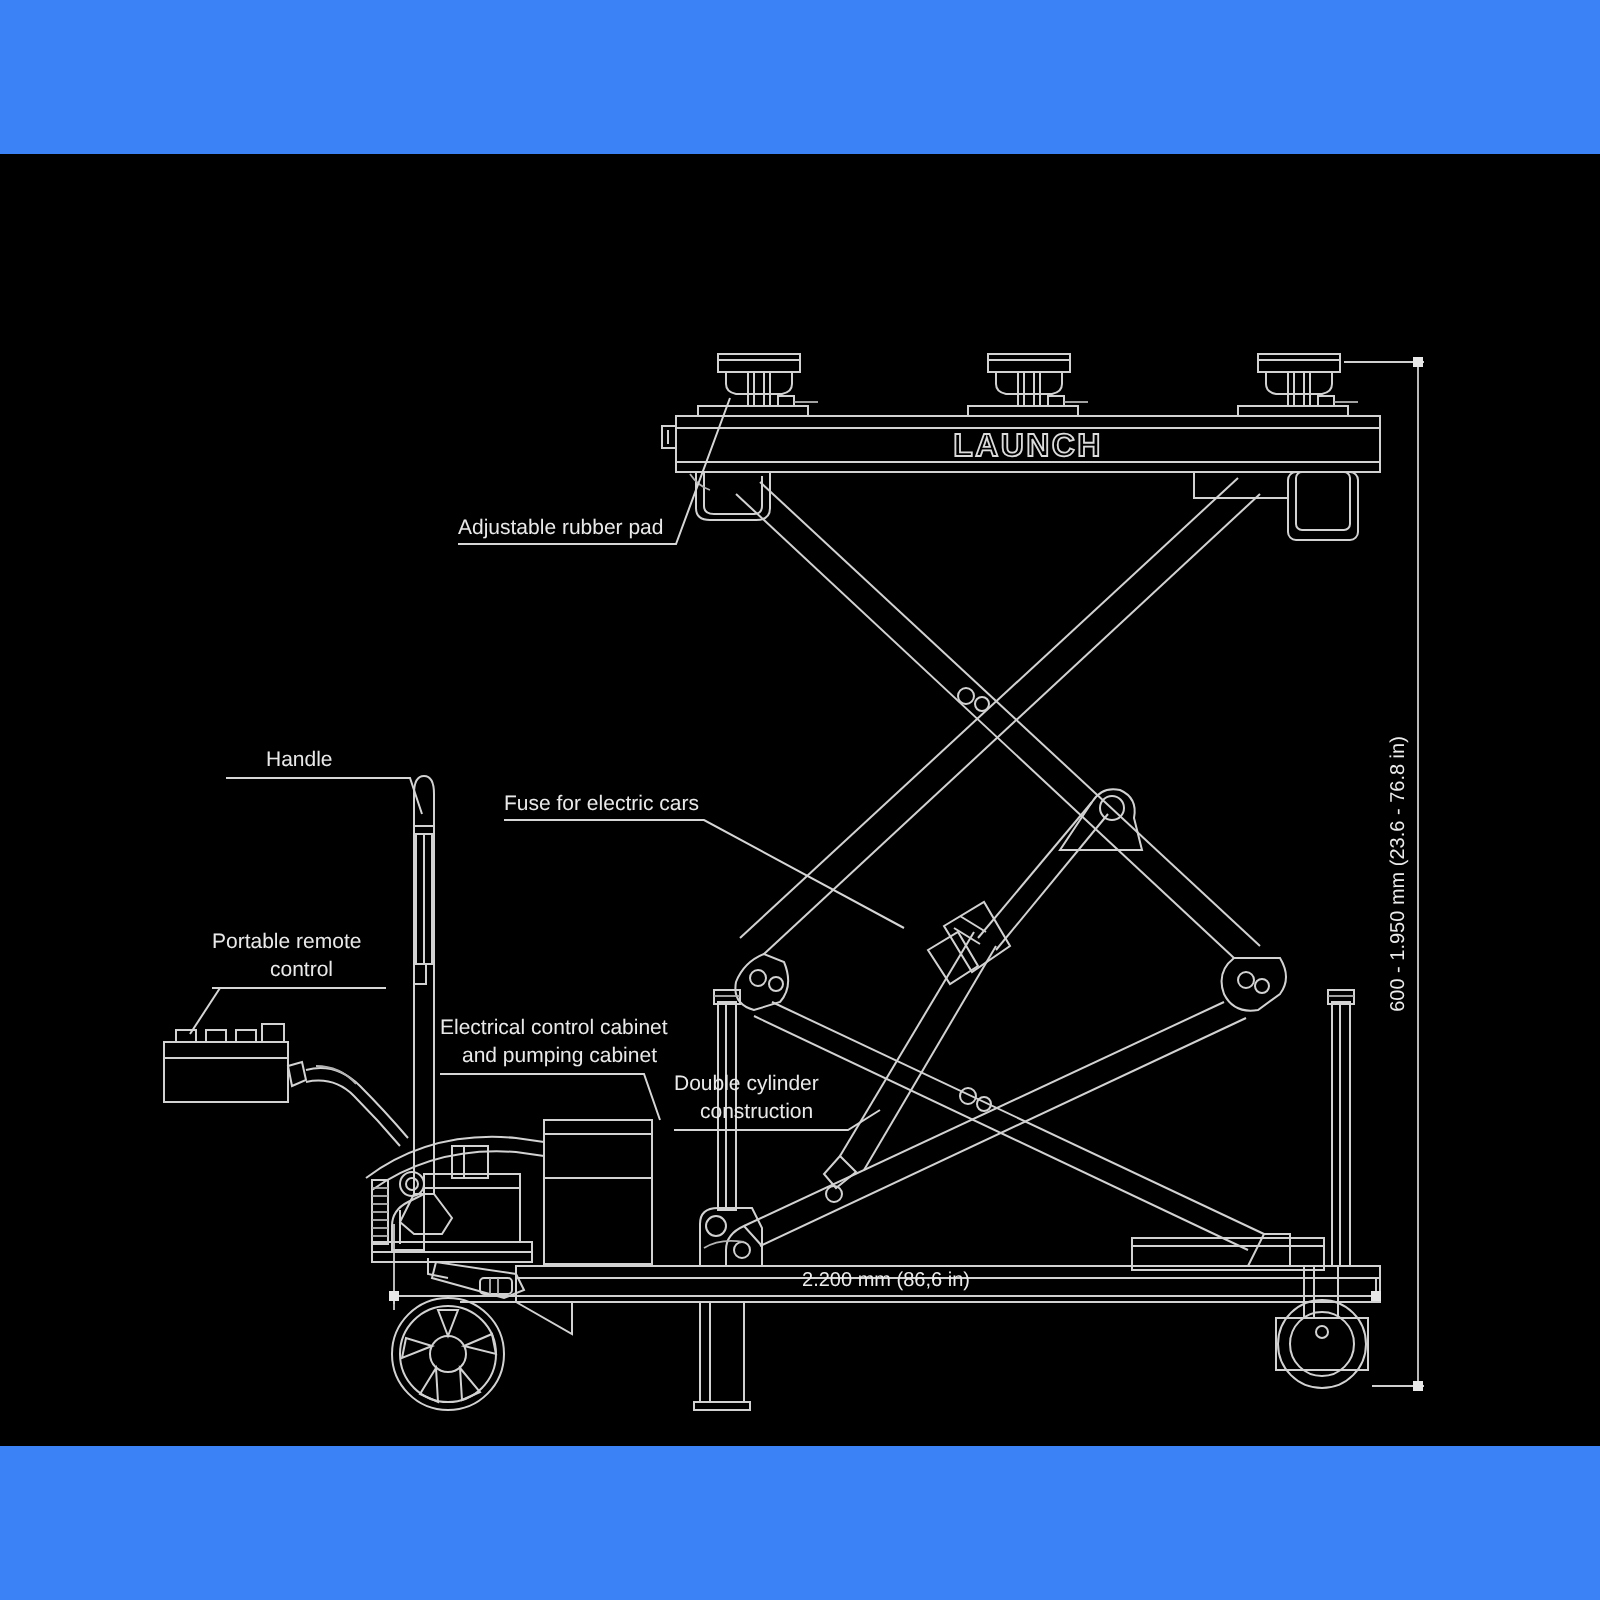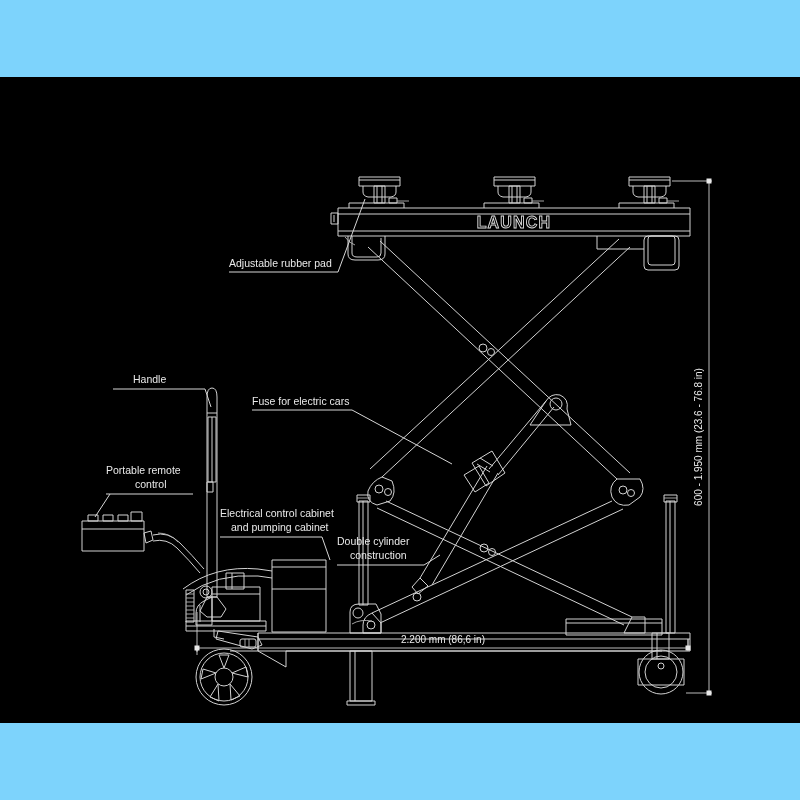--- a/index.html
+++ b/index.html
@@ -9,21 +9,21 @@
     background: #ffffff;
     width: 800px;
     height: 800px;
     overflow: hidden;
     font-family: "Liberation Sans", sans-serif;
   }
   #stage {
     position: relative;
     width: 800px;
     height: 800px;
-    background: #7dd3fc;
+    background: #3b82f6;
     text-align: center;
   }
   #drawing-canvas {
     position: absolute;
     left: 0;
     top: 77px;
     width: 800px;
     height: 646px;
     background: #000000;
     overflow: hidden;

